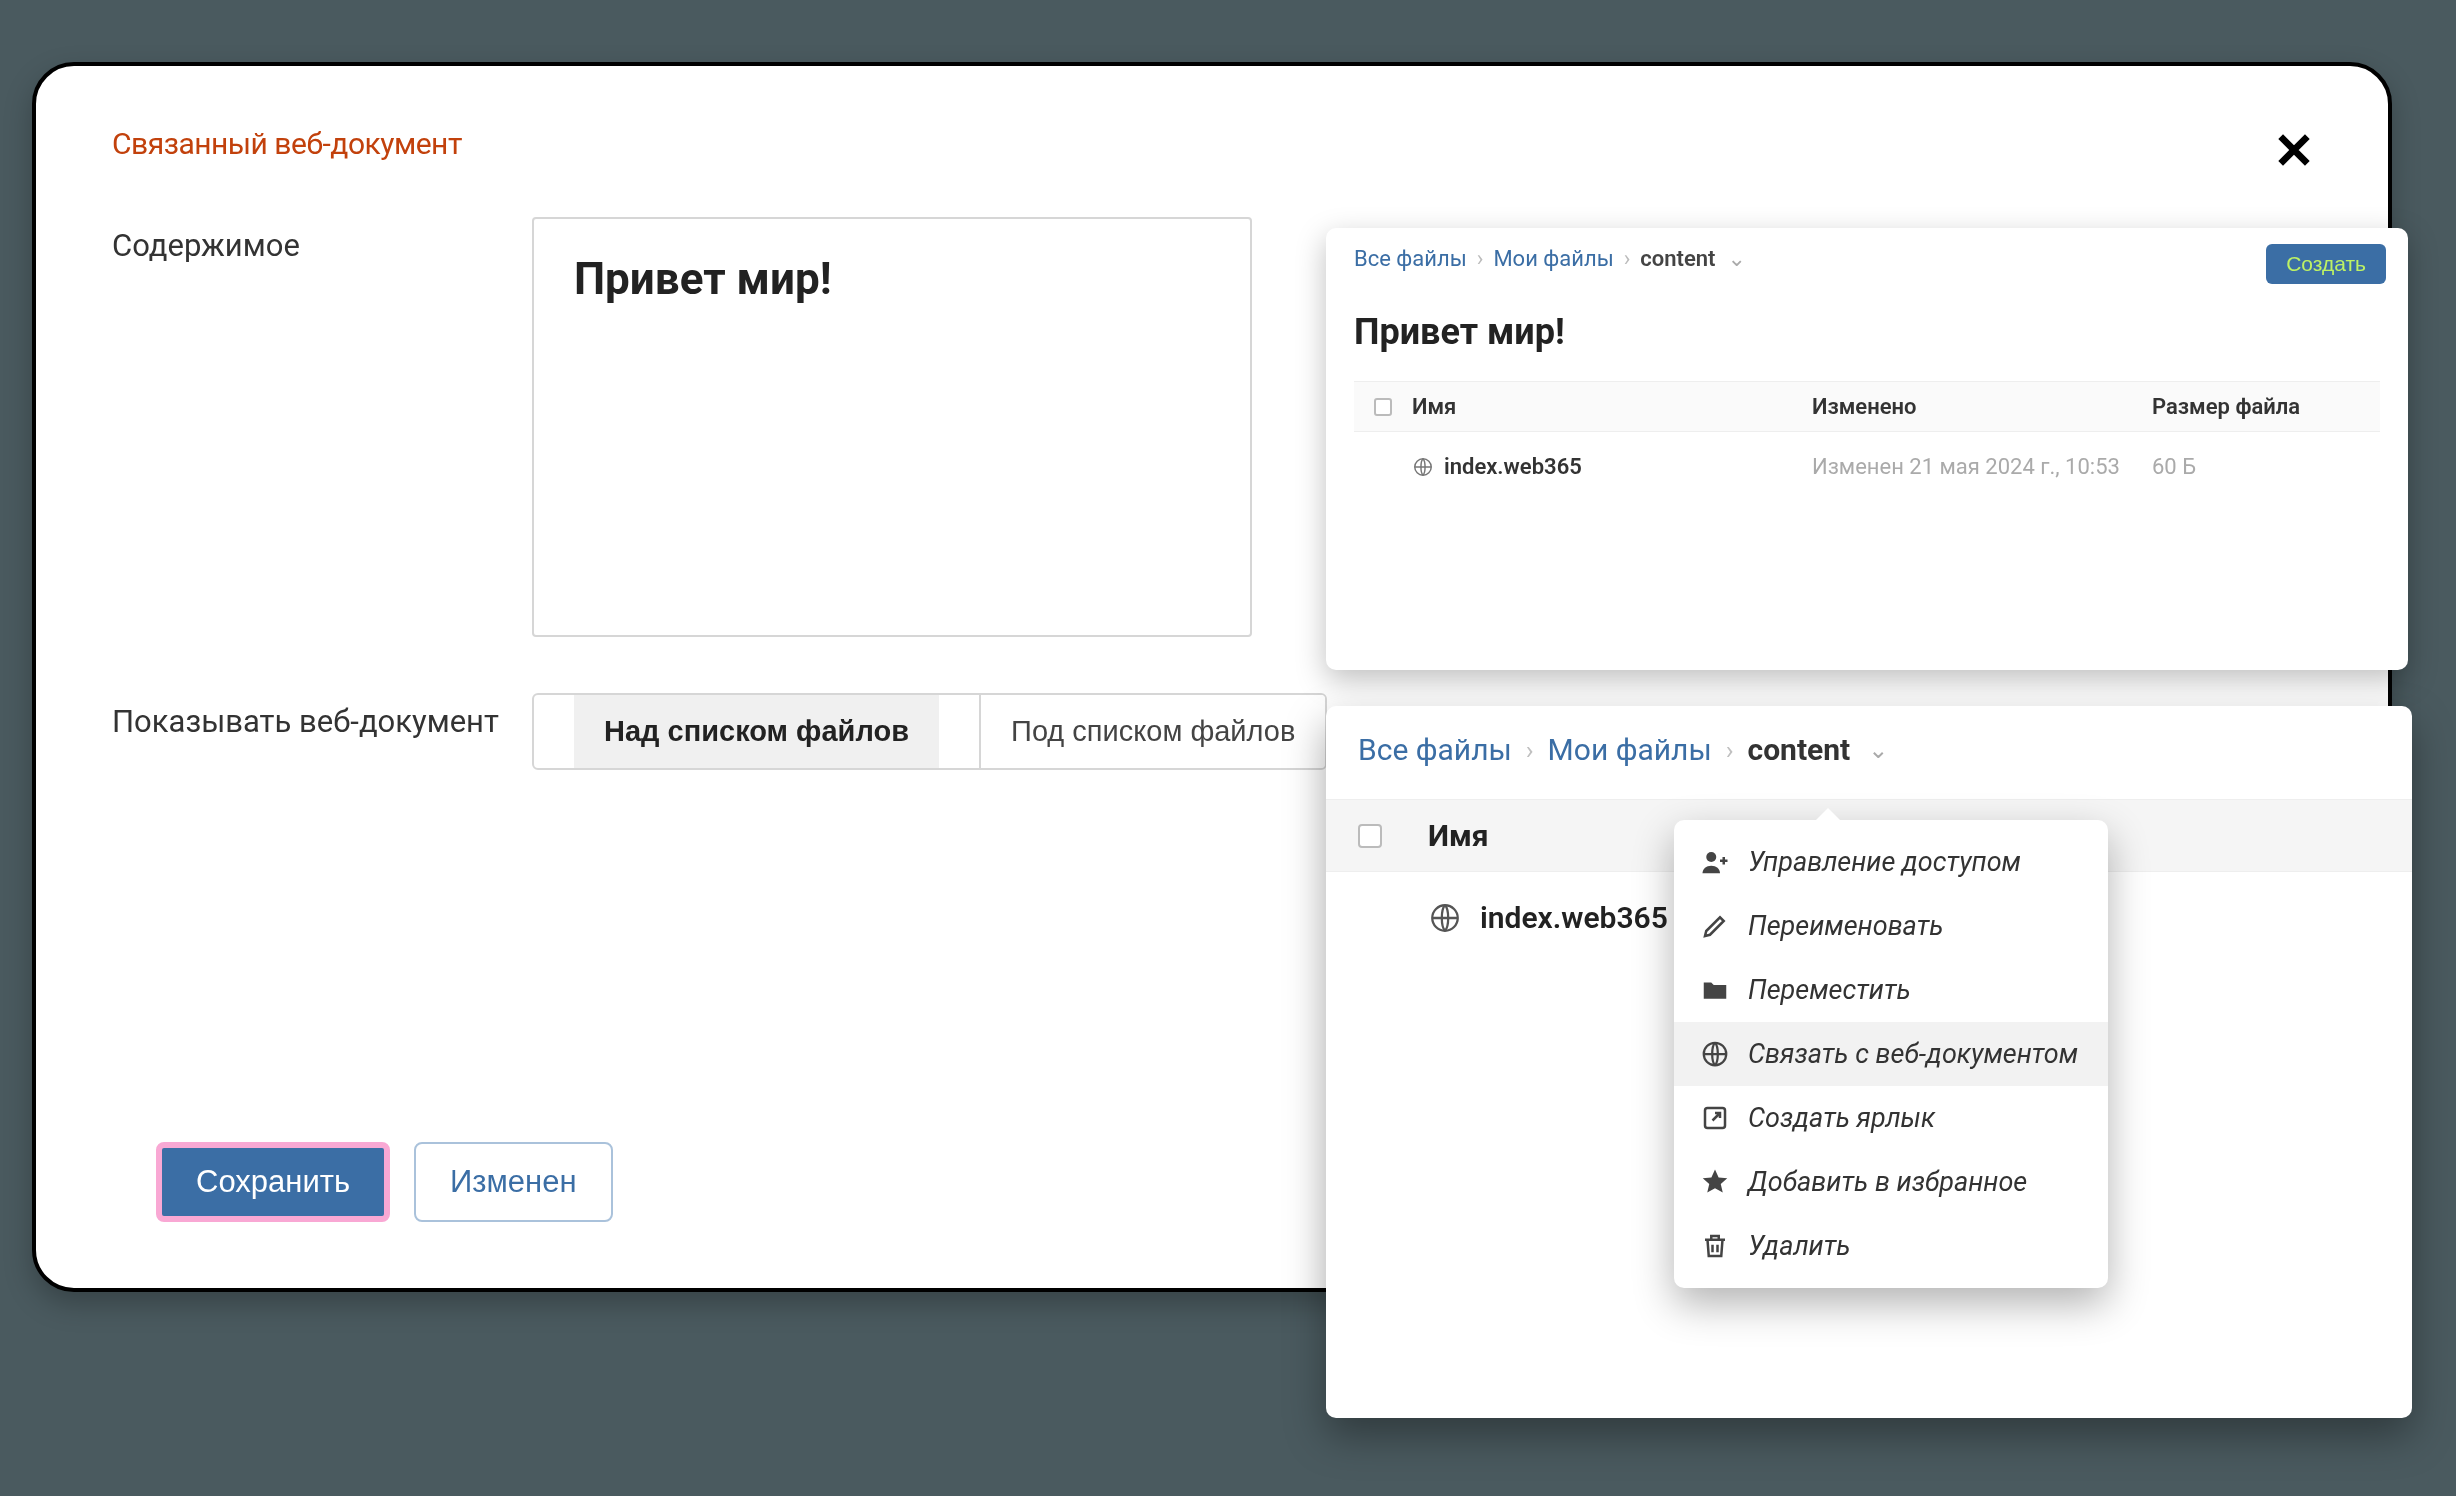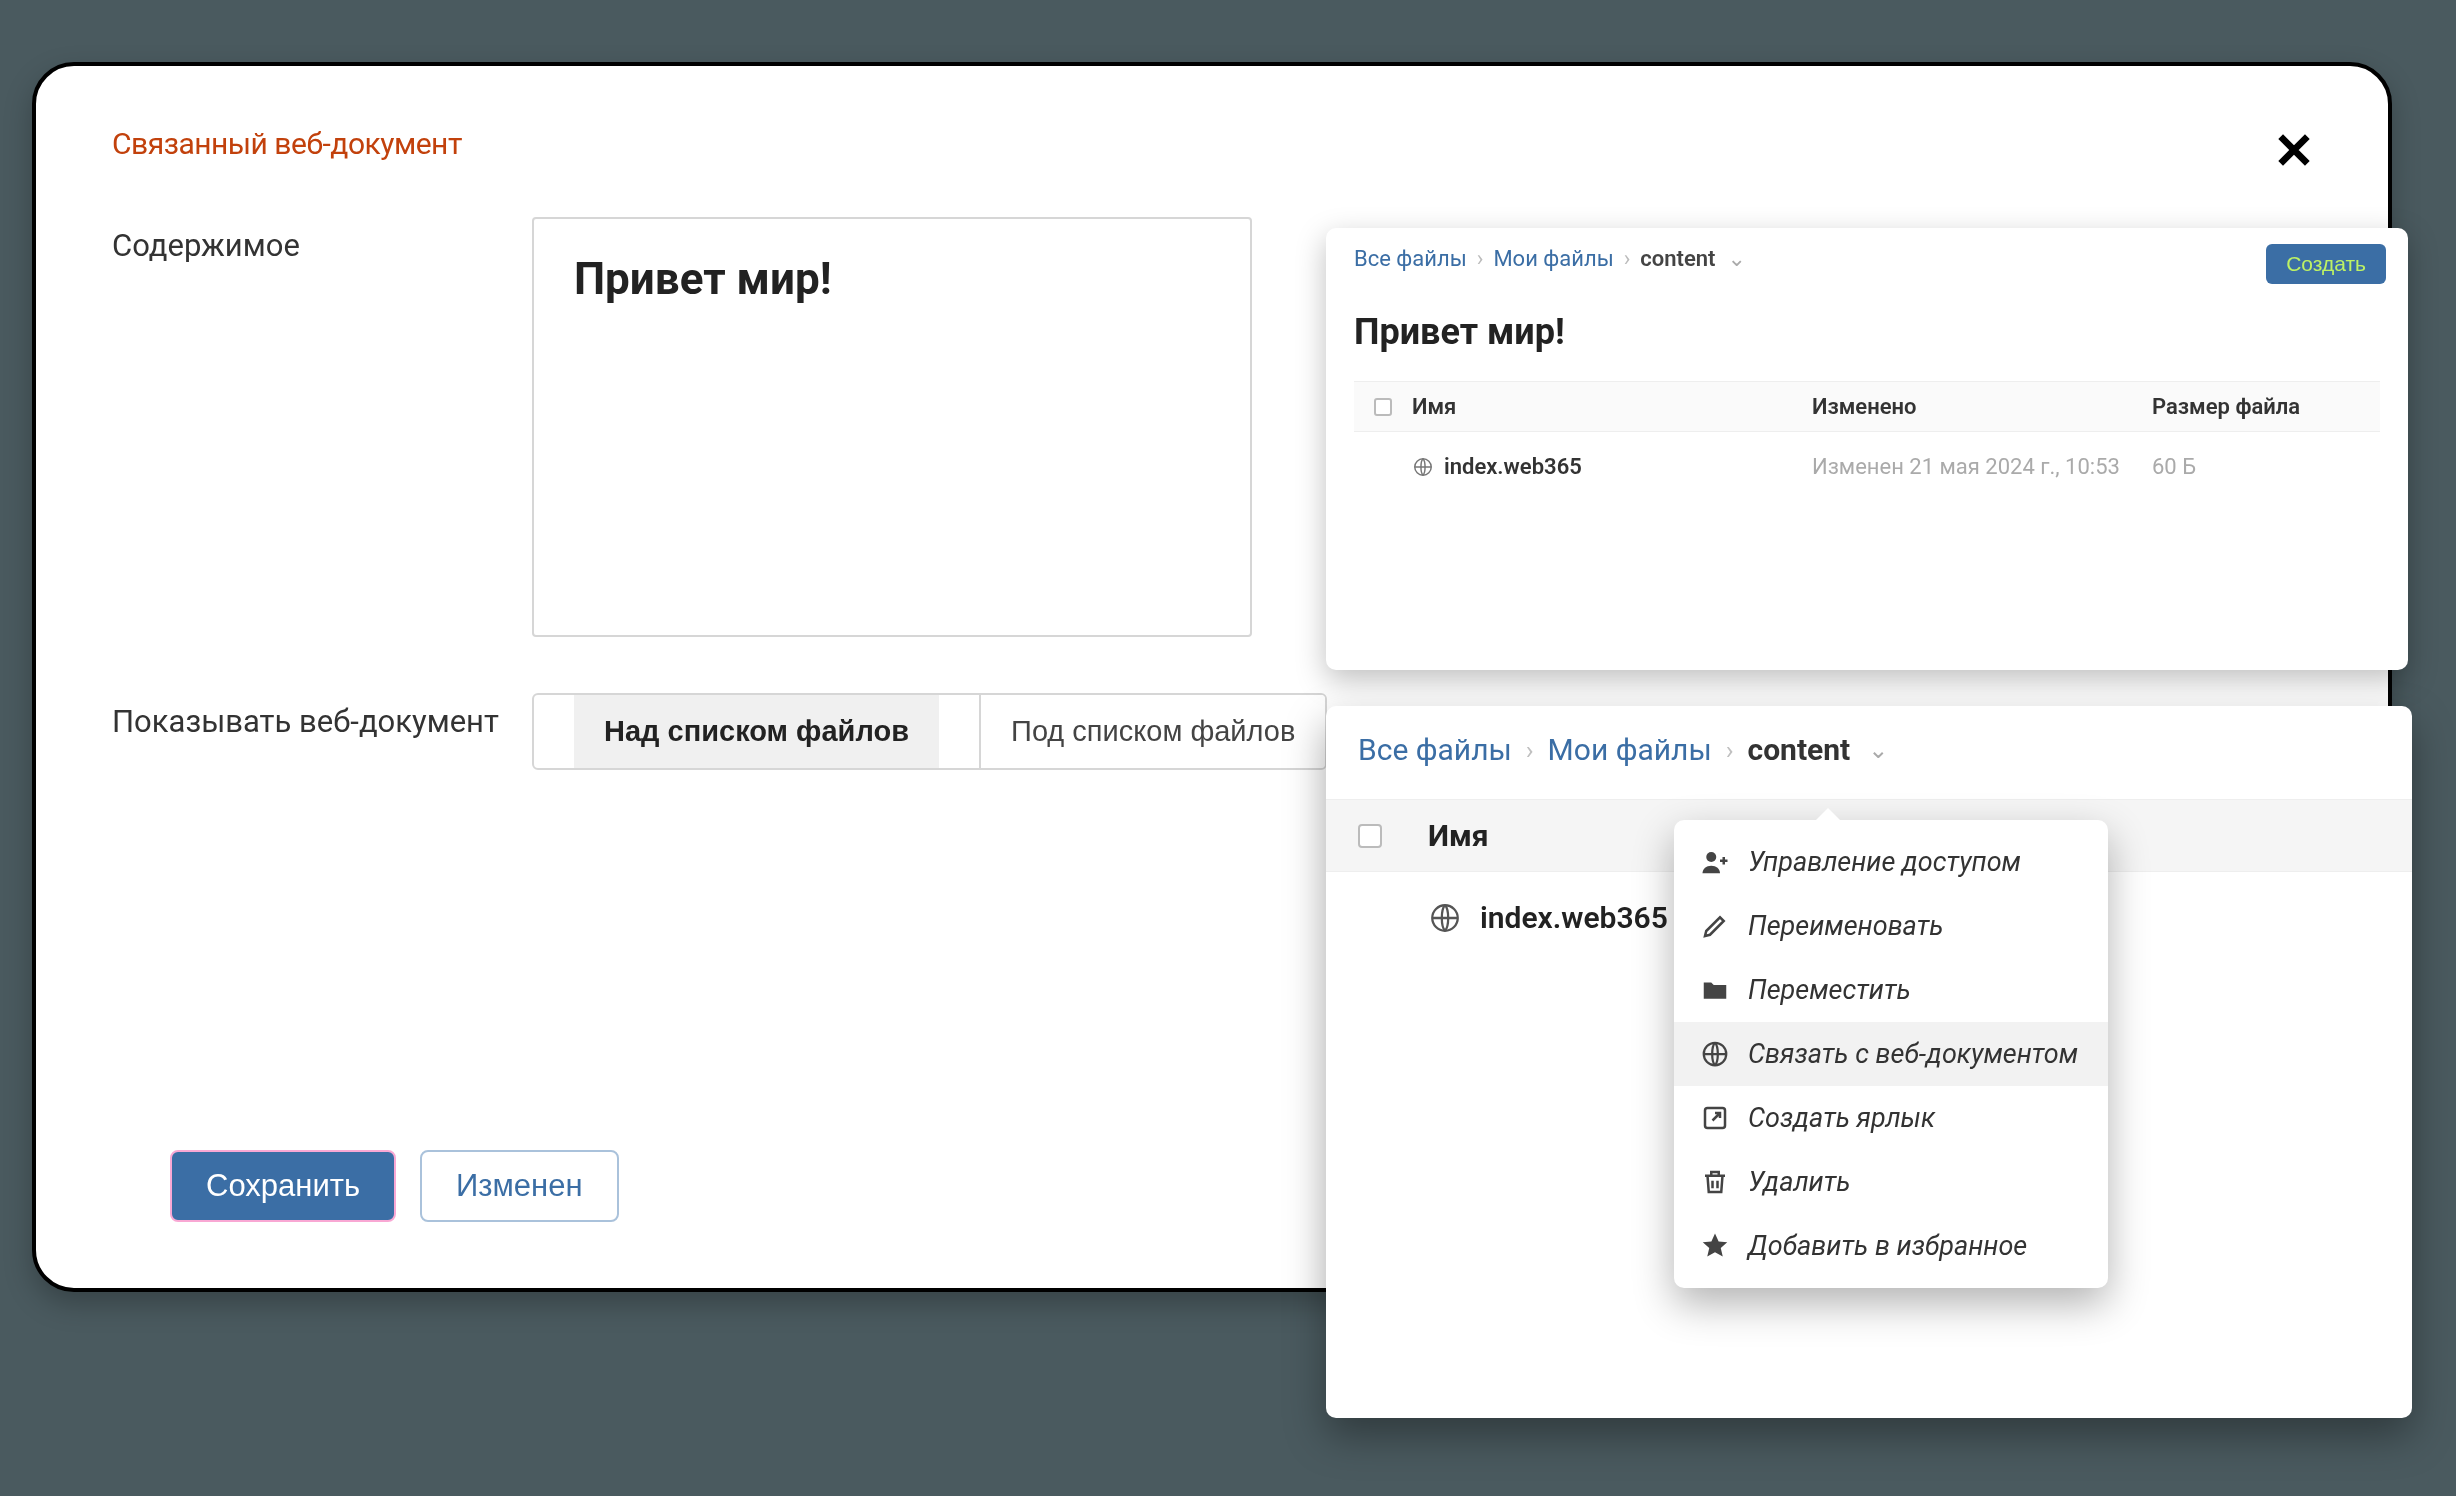--- a/index.html
+++ b/index.html
@@ -98,22 +98,21 @@
   }
   .btn {
     font-size: 31px;
     padding: 16px 34px;
     border-radius: 8px;
     cursor: pointer;
   }
   .btn-primary {
     background: #3b6ea5;
     color: #fff;
-    border: 2px solid #f9a8d4;
-    margin-left: 14px;
+    border: 6px solid #f9a8d4;
   }
   .btn-secondary {
     background: #fff;
     color: #3b6ea5;
     border: 2px solid #aac2db;
   }
 
   
   .panel-small {
     position: absolute;
@@ -382,24 +381,24 @@
     <span>Связать с веб-документом</span>
   </div>
   <div class="menu-item">
     <svg class="mi-icon" viewBox="0 0 24 24" fill="none" stroke="#444" stroke-width="2">
         <rect x="4" y="4" width="16" height="16" rx="2"></rect>
         <path d="M10 14l6-6M12 8h4v4"></path>
       </svg>
     <span>Создать ярлык</span>
   </div>
   <div class="menu-item">
+    <svg class="mi-icon" viewBox="0 0 24 24" fill="#444">
+        <path d="M12 2l2.9 6.3 6.9.6-5.2 4.7 1.6 6.8L12 17l-6.2 3.4 1.6-6.8L2.2 8.9l6.9-.6z"></path>
+      </svg>
+    <span>Добавить в избранное</span>
+  </div>
+  <div class="menu-item">
     <svg class="mi-icon" viewBox="0 0 24 24" fill="none" stroke="#444" stroke-width="2">
         <path d="M4 7h16M9 7V4h6v3M6 7l1 13h10l1-13M10 11v6M14 11v6"></path>
       </svg>
     <span>Удалить</span>
   </div>
-  <div class="menu-item">
-    <svg class="mi-icon" viewBox="0 0 24 24" fill="#444">
-        <path d="M12 2l2.9 6.3 6.9.6-5.2 4.7 1.6 6.8L12 17l-6.2 3.4 1.6-6.8L2.2 8.9l6.9-.6z"></path>
-      </svg>
-    <span>Добавить в избранное</span>
-  </div>
 </div>
 
 </body></html>

